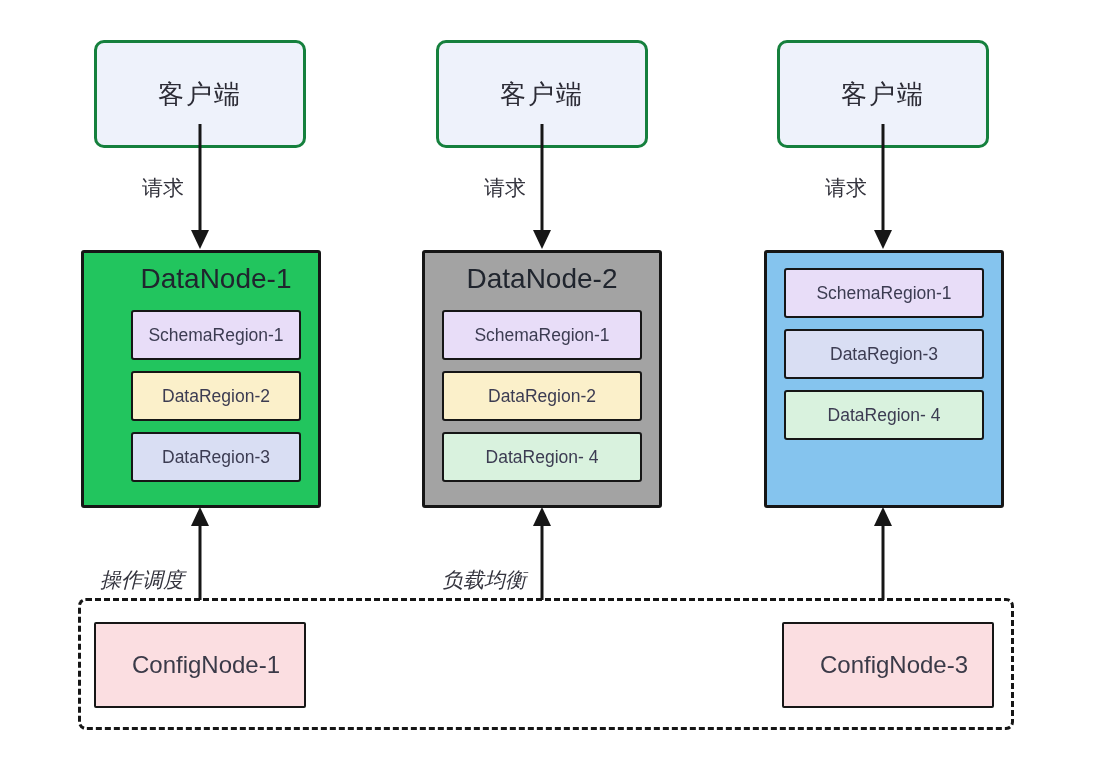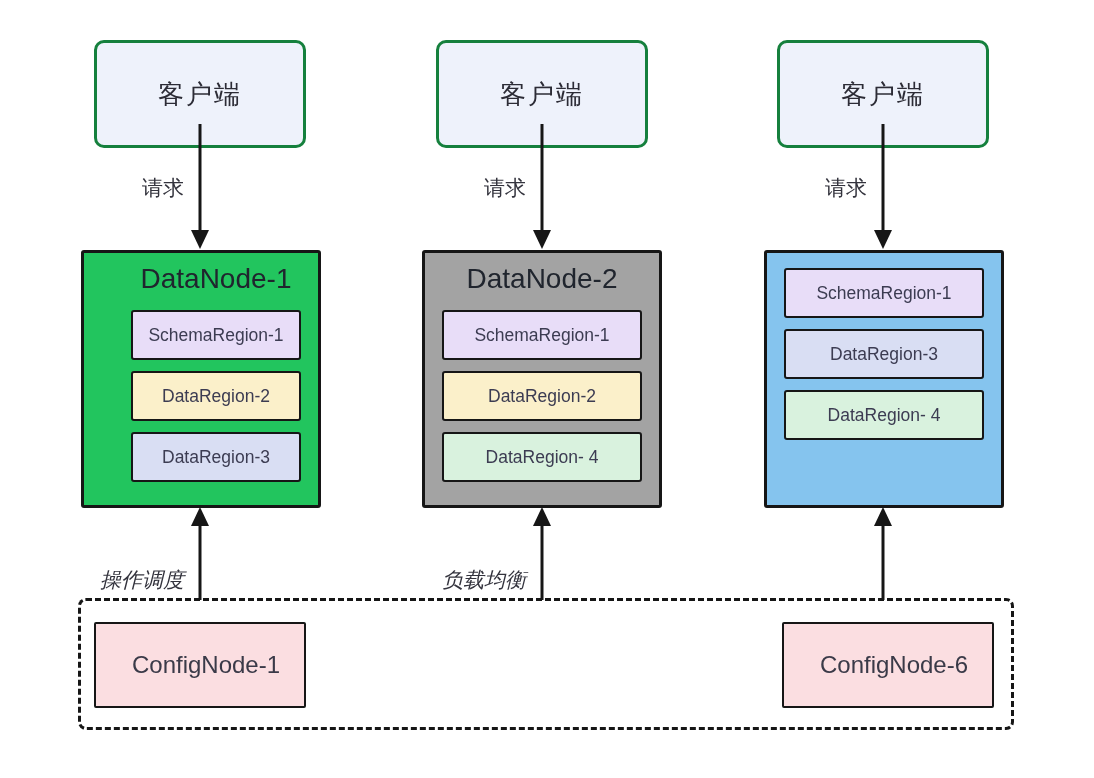--- a/index.html
+++ b/index.html
@@ -138,16 +138,16 @@
     <line x1="13" y1="94" x2="13" y2="14"></line>
     <polygon points="4,20 13,1 22,20"></polygon>
   </svg>
 
   <div class="config-container"></div>
 
   <div class="confignode c1" style="background-color: rgb(251, 222, 225);">
     <span>ConfigNode-1</span>
   </div>
   <div class="confignode c3" style="background-color: rgb(251, 222, 225);">
-    <span>ConfigNode-6</span>
+    <span>ConfigNode-3</span>
   </div>
 
 </div>
 
 </body></html>

